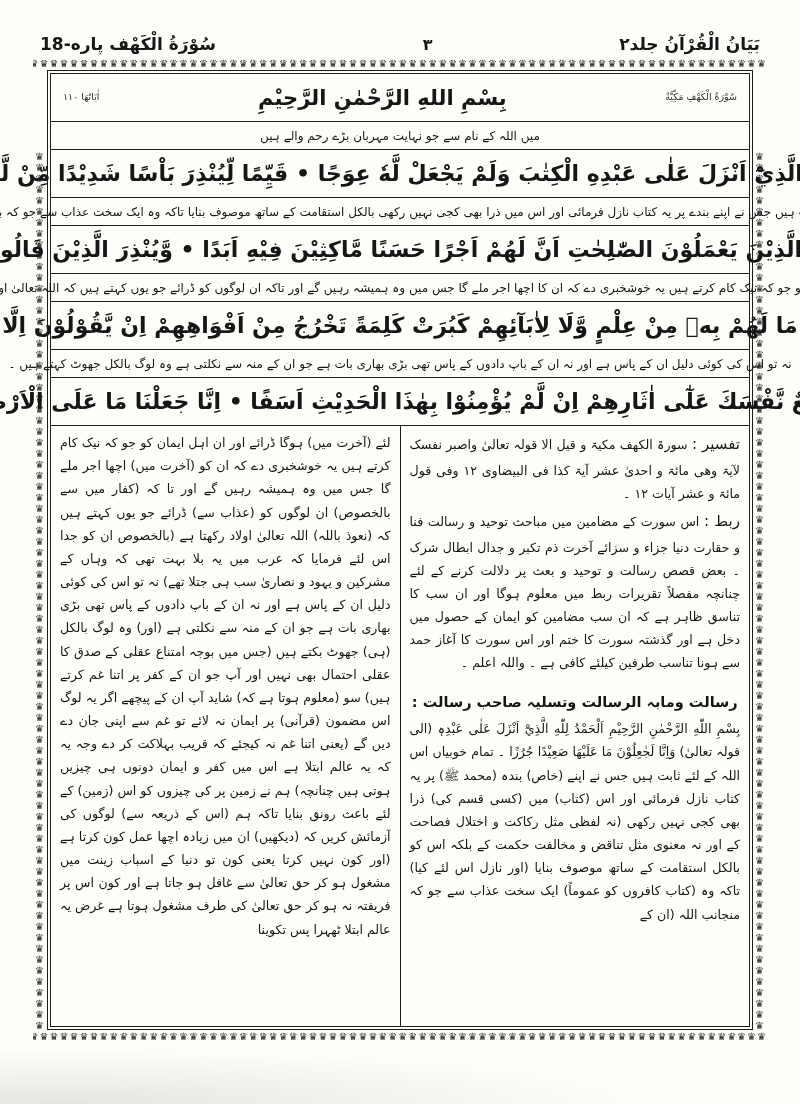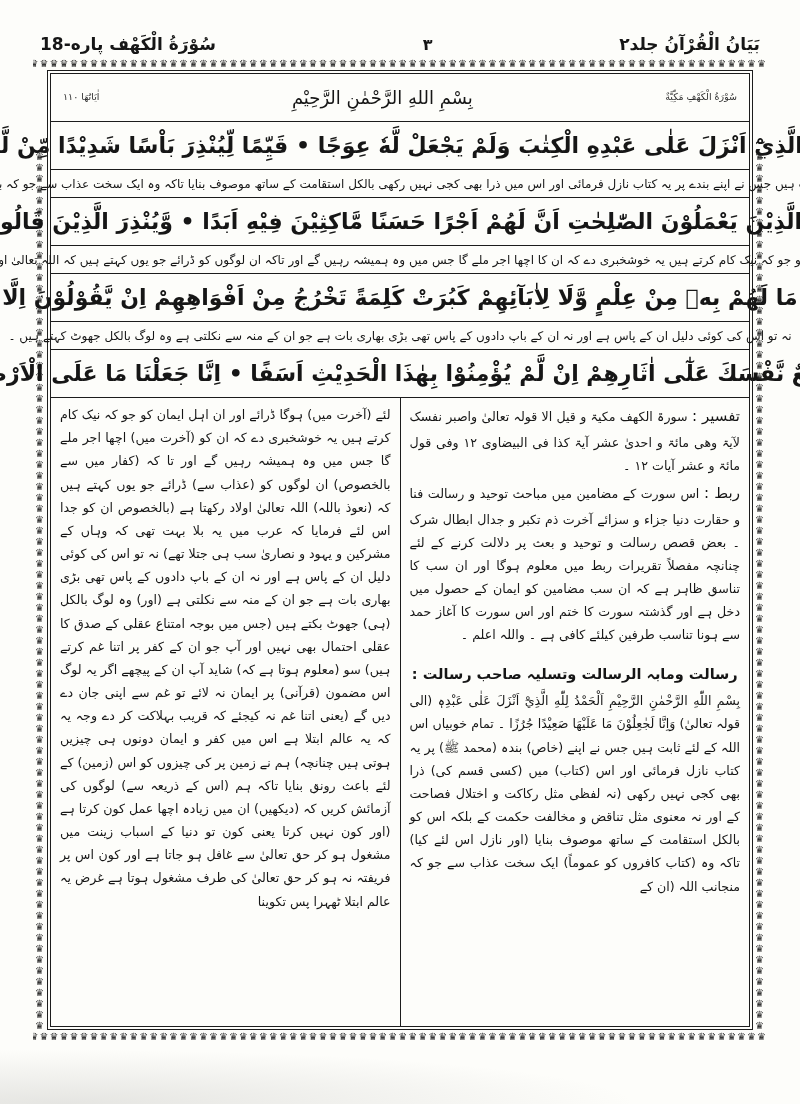--- a/index.html
+++ b/index.html
@@ -42,21 +42,21 @@
     border:1.6px solid #1c1c1c;outline:1px solid #1c1c1c;outline-offset:2px;
     background:#fdfdfa;display:flex;flex-direction:column;
   }
   .row{border-bottom:1px solid #1c1c1c;display:flex;align-items:center;justify-content:center;
        padding:0 8px;flex:0 0 auto;}
   .row:last-child{border-bottom:none;}
 
   .basmala-row{height:47px;justify-content:space-between;padding:0 12px;}
   .cartouche{font-size:9.5px;font-weight:normal;max-width:118px;line-height:1.15;
              text-align:center;opacity:.92;letter-spacing:-.2px;}
-  .basmala{font-size:18px;font-weight:normal;letter-spacing:-.5px;}
+  .basmala{font-size:21px;font-weight:bold;letter-spacing:-.5px;}
 
   .arabic-row{height:47px;font-size:22px;font-weight:bold;white-space:nowrap;
               letter-spacing:-.5px;}
   .arabic-row.short{font-size:22px;}
   .urdu-row{height:27px;font-size:12px;white-space:nowrap;}
 
   
   .commentary{flex:1 1 auto;min-height:0;display:flex;align-items:stretch;
               padding:0;border-bottom:none;}
   .col{width:50%;padding:5px 9px 4px 9px;font-size:12.6px;line-height:1.84;
@@ -83,20 +83,21 @@
     <div class="orn v left">♛♛♛♛♛♛♛♛♛♛♛♛♛♛♛♛♛♛♛♛♛♛♛♛♛♛♛♛♛♛♛♛♛♛♛♛♛♛♛♛♛♛♛♛♛♛♛♛♛♛♛♛♛♛♛♛♛♛♛♛♛♛♛♛♛♛♛♛♛♛♛♛♛♛♛♛♛♛♛♛</div>
     <div class="orn v right">♛♛♛♛♛♛♛♛♛♛♛♛♛♛♛♛♛♛♛♛♛♛♛♛♛♛♛♛♛♛♛♛♛♛♛♛♛♛♛♛♛♛♛♛♛♛♛♛♛♛♛♛♛♛♛♛♛♛♛♛♛♛♛♛♛♛♛♛♛♛♛♛♛♛♛♛♛♛♛♛</div>
 
     <div class="content-frame">
 
       <div class="row basmala-row">
         <span class="cartouche">سُوْرَةُ الْكَهْفِ مَكِّيَّةٌ</span>
         <span class="basmala">بِسْمِ اللهِ الرَّحْمٰنِ الرَّحِيْمِ</span>
         <span class="cartouche">اٰيَاتُهَا ۱۱۰</span>
       </div>
+      <div class="row urdu-row">میں اللہ کے نام سے جو نہایت مہربان بڑے رحم والے ہیں</div>
 
       <div class="row arabic-row">اَلْحَمْدُ لِلّٰهِ الَّذِيْٓ اَنْزَلَ عَلٰى عَبْدِهِ الْكِتٰبَ وَلَمْ يَجْعَلْ لَّهٗ عِوَجًا • قَيِّمًا لِّيُنْذِرَ بَاْسًا شَدِيْدًا مِّنْ لَّدُنْهُ وَيُبَشِّرَ</div>
       <div class="row urdu-row">تمام خوبیاں اللہ کے لئے ثابت ہیں جس نے اپنے بندے پر یہ کتاب نازل فرمائی اور اس میں ذرا بھی کجی نہیں رکھی بالکل استقامت کے ساتھ موصوف بنایا تاکہ وہ ایک سخت عذاب سے جو کہ بجانب اللہ ہوگا ڈرائے اور ان</div>
 
       <div class="row arabic-row">الْمُؤْمِنِيْنَ الَّذِيْنَ يَعْمَلُوْنَ الصّٰلِحٰتِ اَنَّ لَهُمْ اَجْرًا حَسَنًا مَّاكِثِيْنَ فِيْهِ اَبَدًا • وَّيُنْذِرَ الَّذِيْنَ قَالُوا اتَّخَذَ اللّٰهُ</div>
       <div class="row urdu-row">اہل ایمان کو جو کہ نیک کام کرتے ہیں یہ خوشخبری دے کہ ان کا اچھا اجر ملے گا جس میں وہ ہمیشہ رہیں گے اور تاکہ ان لوگوں کو ڈرائے جو یوں کہتے ہیں کہ اللہ تعالیٰ اولاد رکھتا ہے</div>
 
       <div class="row arabic-row">وَلَدًا • مَا لَهُمْ بِهٖ مِنْ عِلْمٍ وَّلَا لِاٰبَآئِهِمْ كَبُرَتْ كَلِمَةً تَخْرُجُ مِنْ اَفْوَاهِهِمْ اِنْ يَّقُوْلُوْنَ اِلَّا كَذِبًا •</div>
       <div class="row urdu-row">نہ تو اس کی کوئی دلیل ان کے پاس ہے اور نہ ان کے باپ دادوں کے پاس تھی بڑی بھاری بات ہے جو ان کے منہ سے نکلتی ہے وہ لوگ بالکل جھوٹ کہتے ہیں ۔</div>
 

